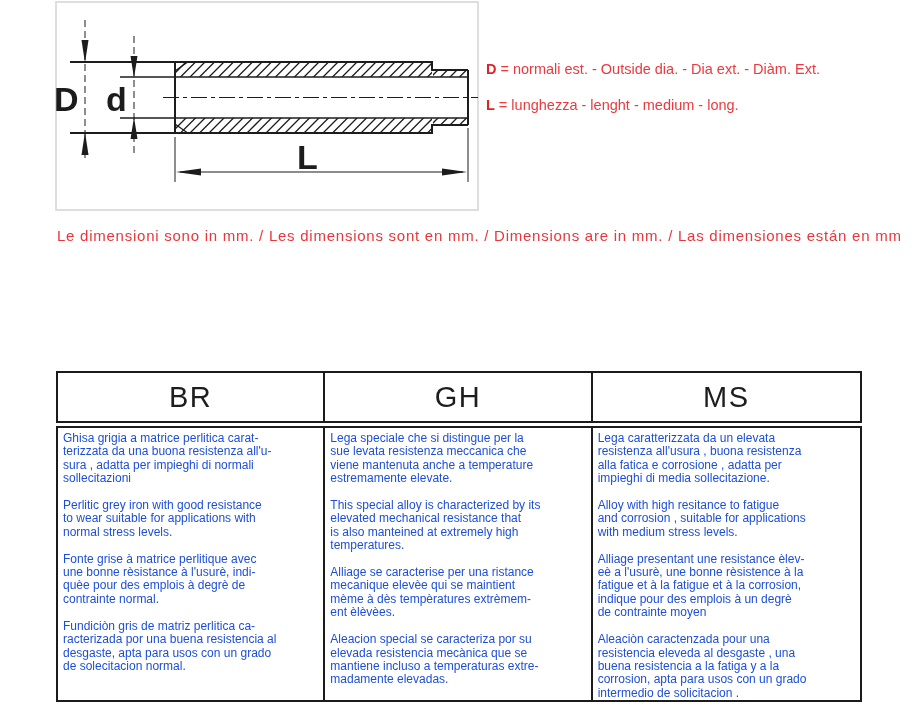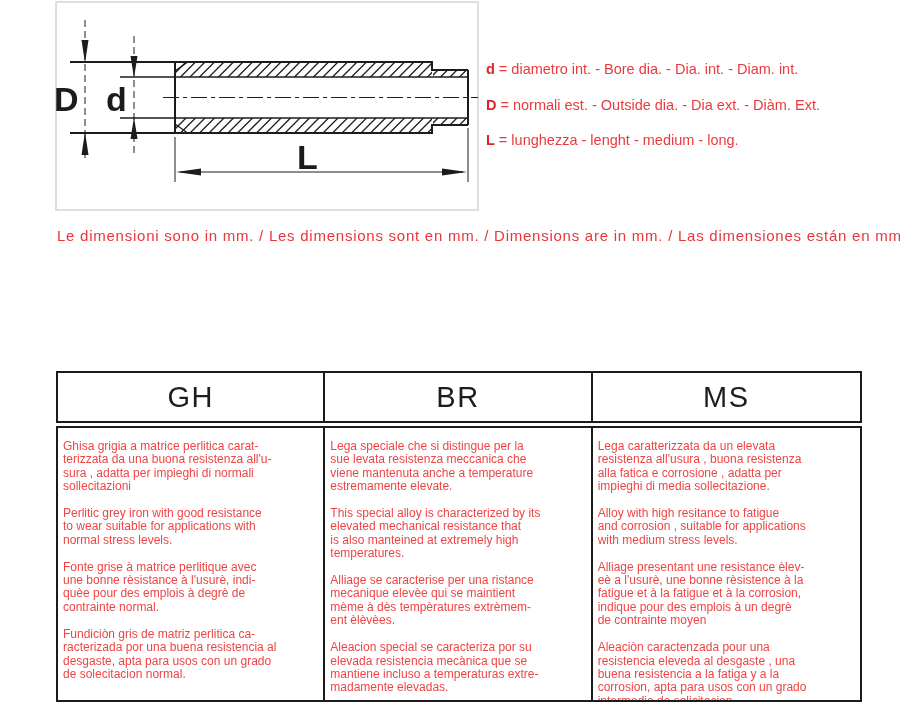--- a/index.html
+++ b/index.html
@@ -29,22 +29,22 @@
   .material-table{position:absolute;left:56px;top:371px;width:806px;}
   .t-row{display:grid;grid-template-columns:1fr 1fr 1fr;border:2px solid #1b1b1b;box-sizing:border-box;background:#fff;}
   .t-row + .t-row{margin-top:3px;}
   .t-head-cell{
     height:48px;display:flex;align-items:center;justify-content:center;
     font-size:29px;letter-spacing:1.5px;color:#1d1d1d;
     border-right:2px solid #1b1b1b;
   }
   .t-head-cell:last-child{border-right:none;}
   .t-body-cell{
-    height:272px;box-sizing:border-box;padding:12px 3px 0 5px;
-    font-size:12px;line-height:13.4px;color:#ef4444;
+    height:272px;box-sizing:border-box;padding:4px 3px 0 5px;
+    font-size:12px;line-height:13.4px;color:#1d4ed8;
     white-space:pre-line;border-right:2px solid #1b1b1b;overflow:hidden;
   }
   .t-body-cell:last-child{border-right:none;}
 </style>
 </head>
 <body>
 
 <div class="drawing-frame"></div>
 
 <svg id="drawing" width="450" height="215" viewBox="40 0 450 215" xmlns="http://www.w3.org/2000/svg">
@@ -172,36 +172,33 @@
     <line x1="468" y1="128" x2="468" y2="182" stroke-width="1"></line>
     <line x1="180" y1="172" x2="463" y2="172" stroke-width="1.2"></line>
     <polygon points="176,172 201,168.5 201,175.5"></polygon>
     <polygon points="467,172 442,168.5 442,175.5"></polygon>
     <text x="297" y="169" font-size="34">L</text>
   </g>
 </svg>
 
 <div class="legend">
   <div class="legend-line">
-    <span class="legend-key">d</span><span>= diametro int. - Bore dia. - Dia. int. - Diam. int.</span>
-  </div>
-  <div class="legend-line">
     <span class="legend-key">D</span><span>= normali est. - Outside dia. - Dia ext. - Diàm. Ext.</span>
   </div>
   <div class="legend-line">
     <span class="legend-key">L</span><span>= lunghezza - lenght - medium - long.</span>
   </div>
 </div>
 
 <div class="dim-note">Le dimensioni sono in mm. / Les dimensions sont en mm. / Dimensions are in mm. / Las dimensiones están en mm</div>
 
 <div class="material-table">
   <div class="t-row">
+    <div class="t-head-cell">BR</div>
     <div class="t-head-cell">GH</div>
-    <div class="t-head-cell">BR</div>
     <div class="t-head-cell">MS</div>
   </div>
   <div class="t-row">
     <div class="t-body-cell">Ghisa grigia a matrice perlitica carat-
 terizzata da una buona resistenza all'u-
 sura , adatta per impieghi di normali
 sollecitazioni
 
 Perlitic grey iron with good resistance
 to wear suitable for applications with

